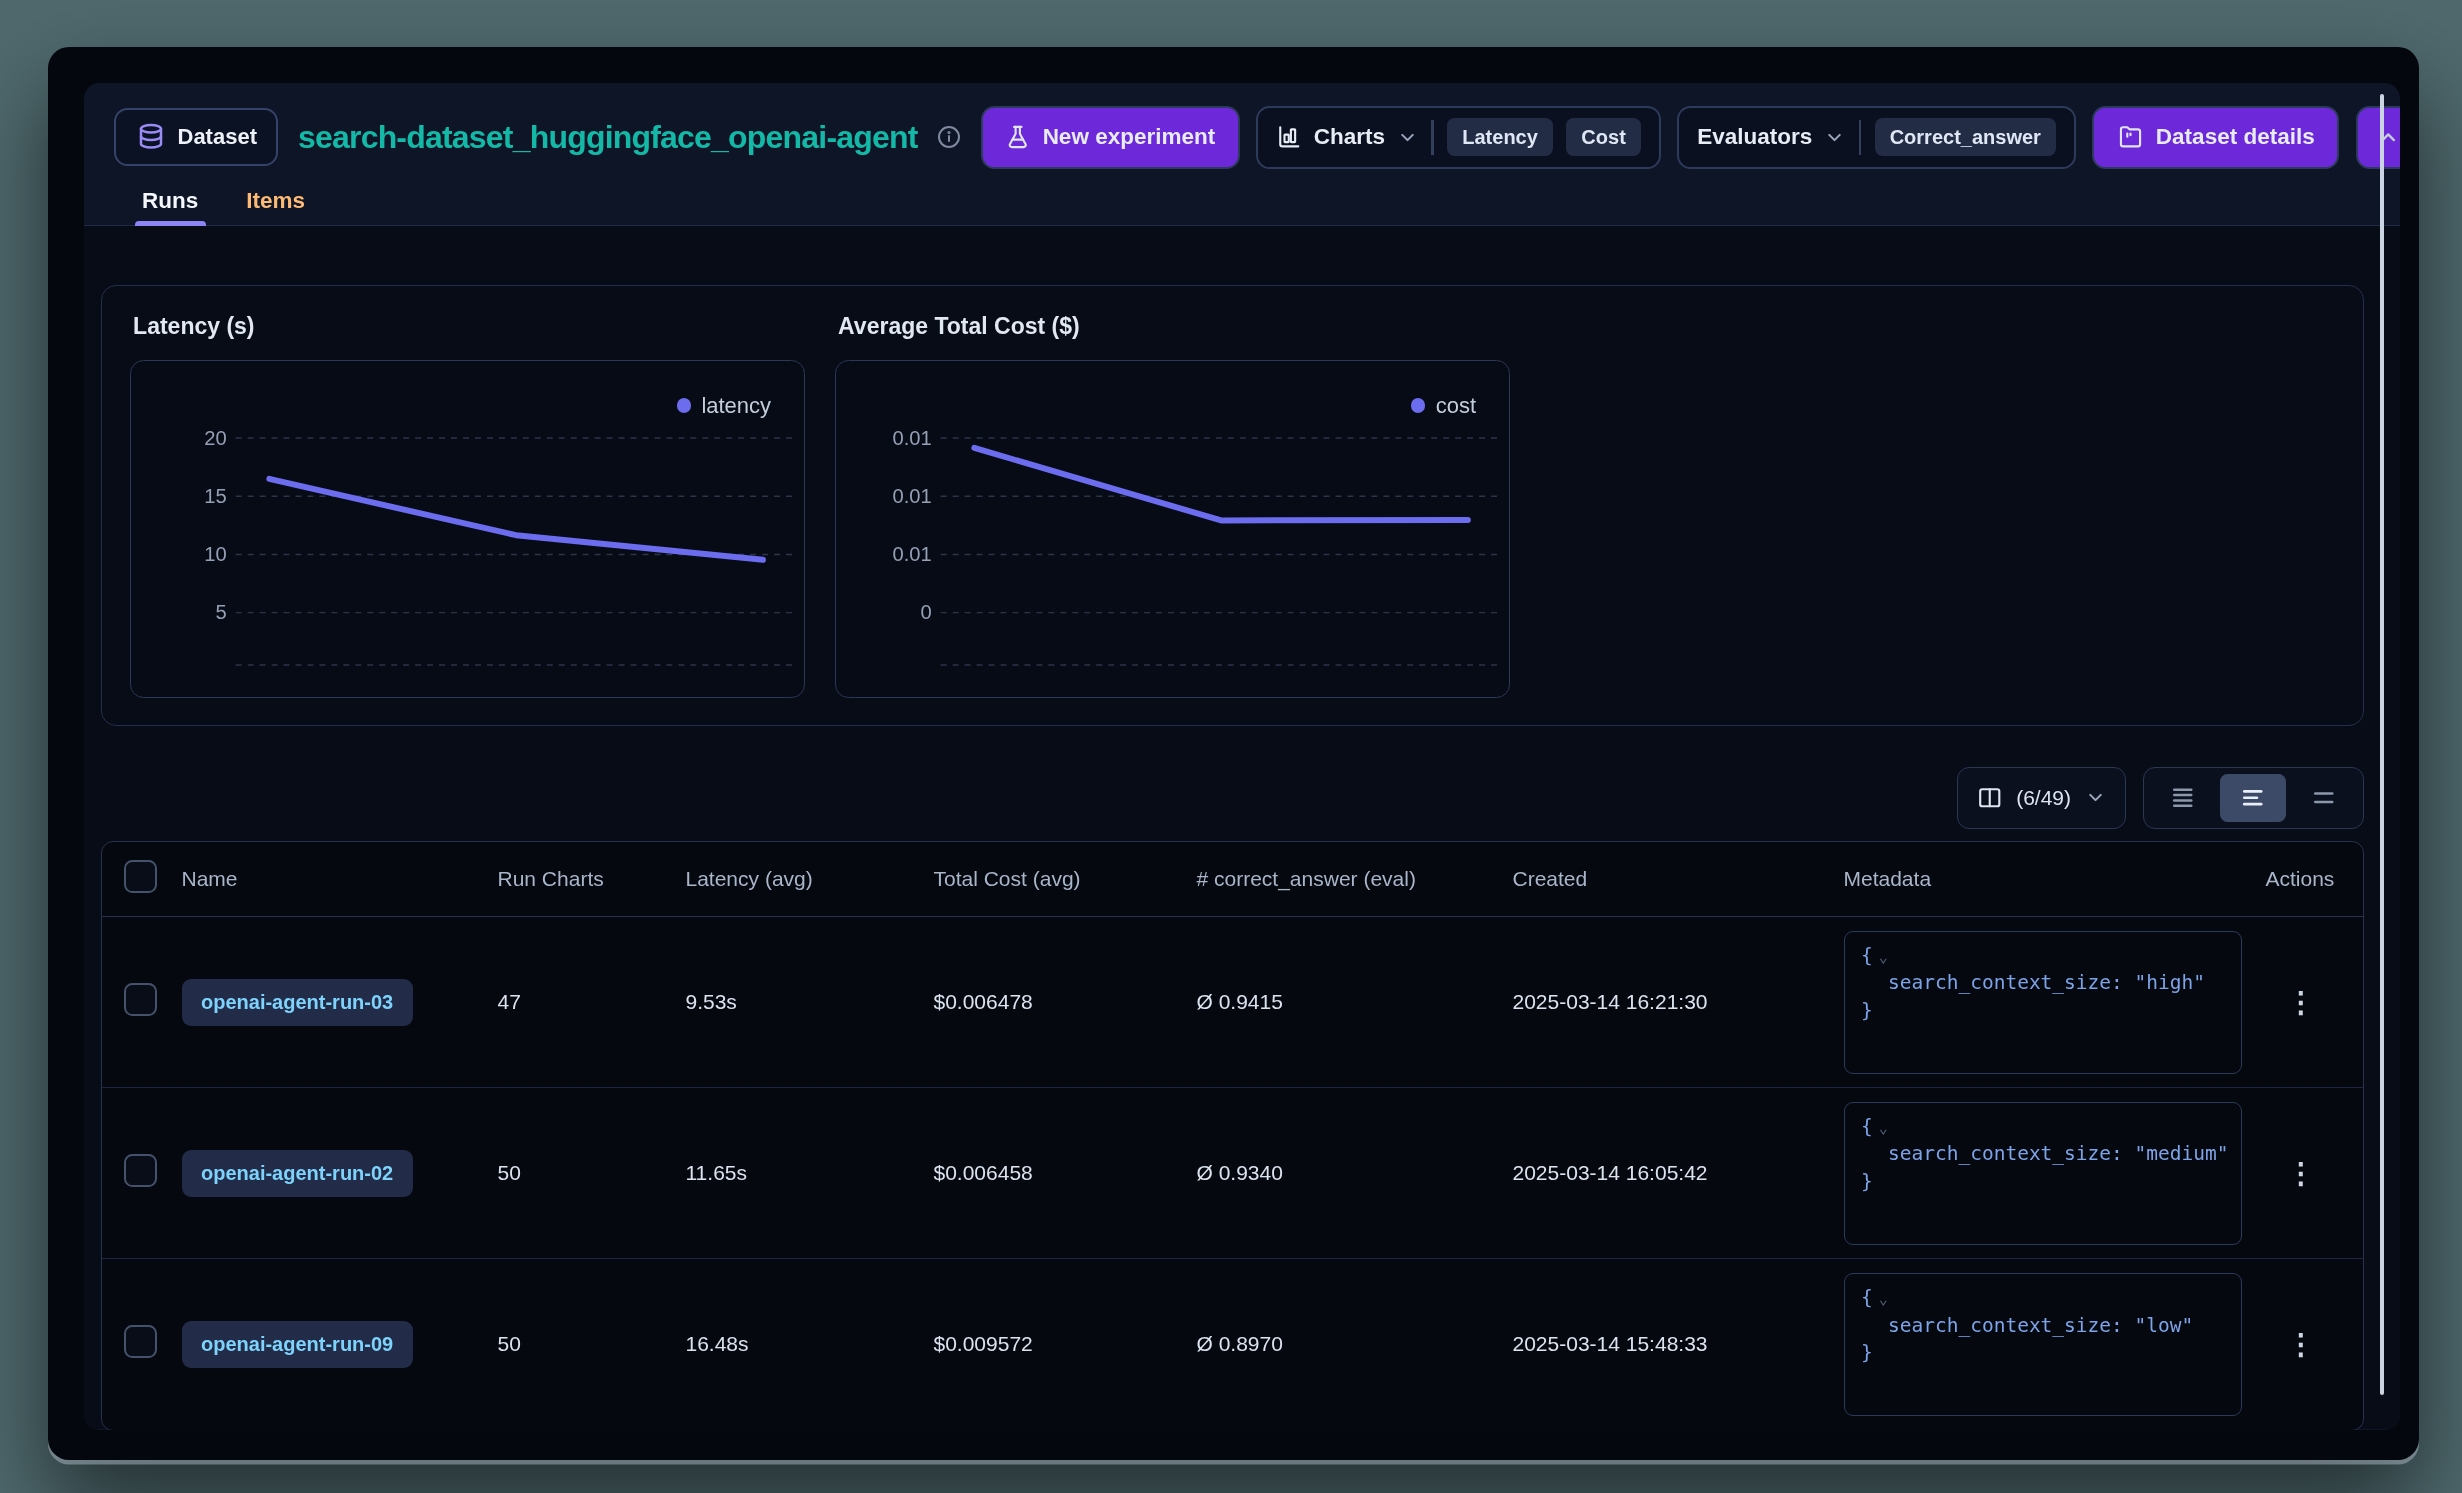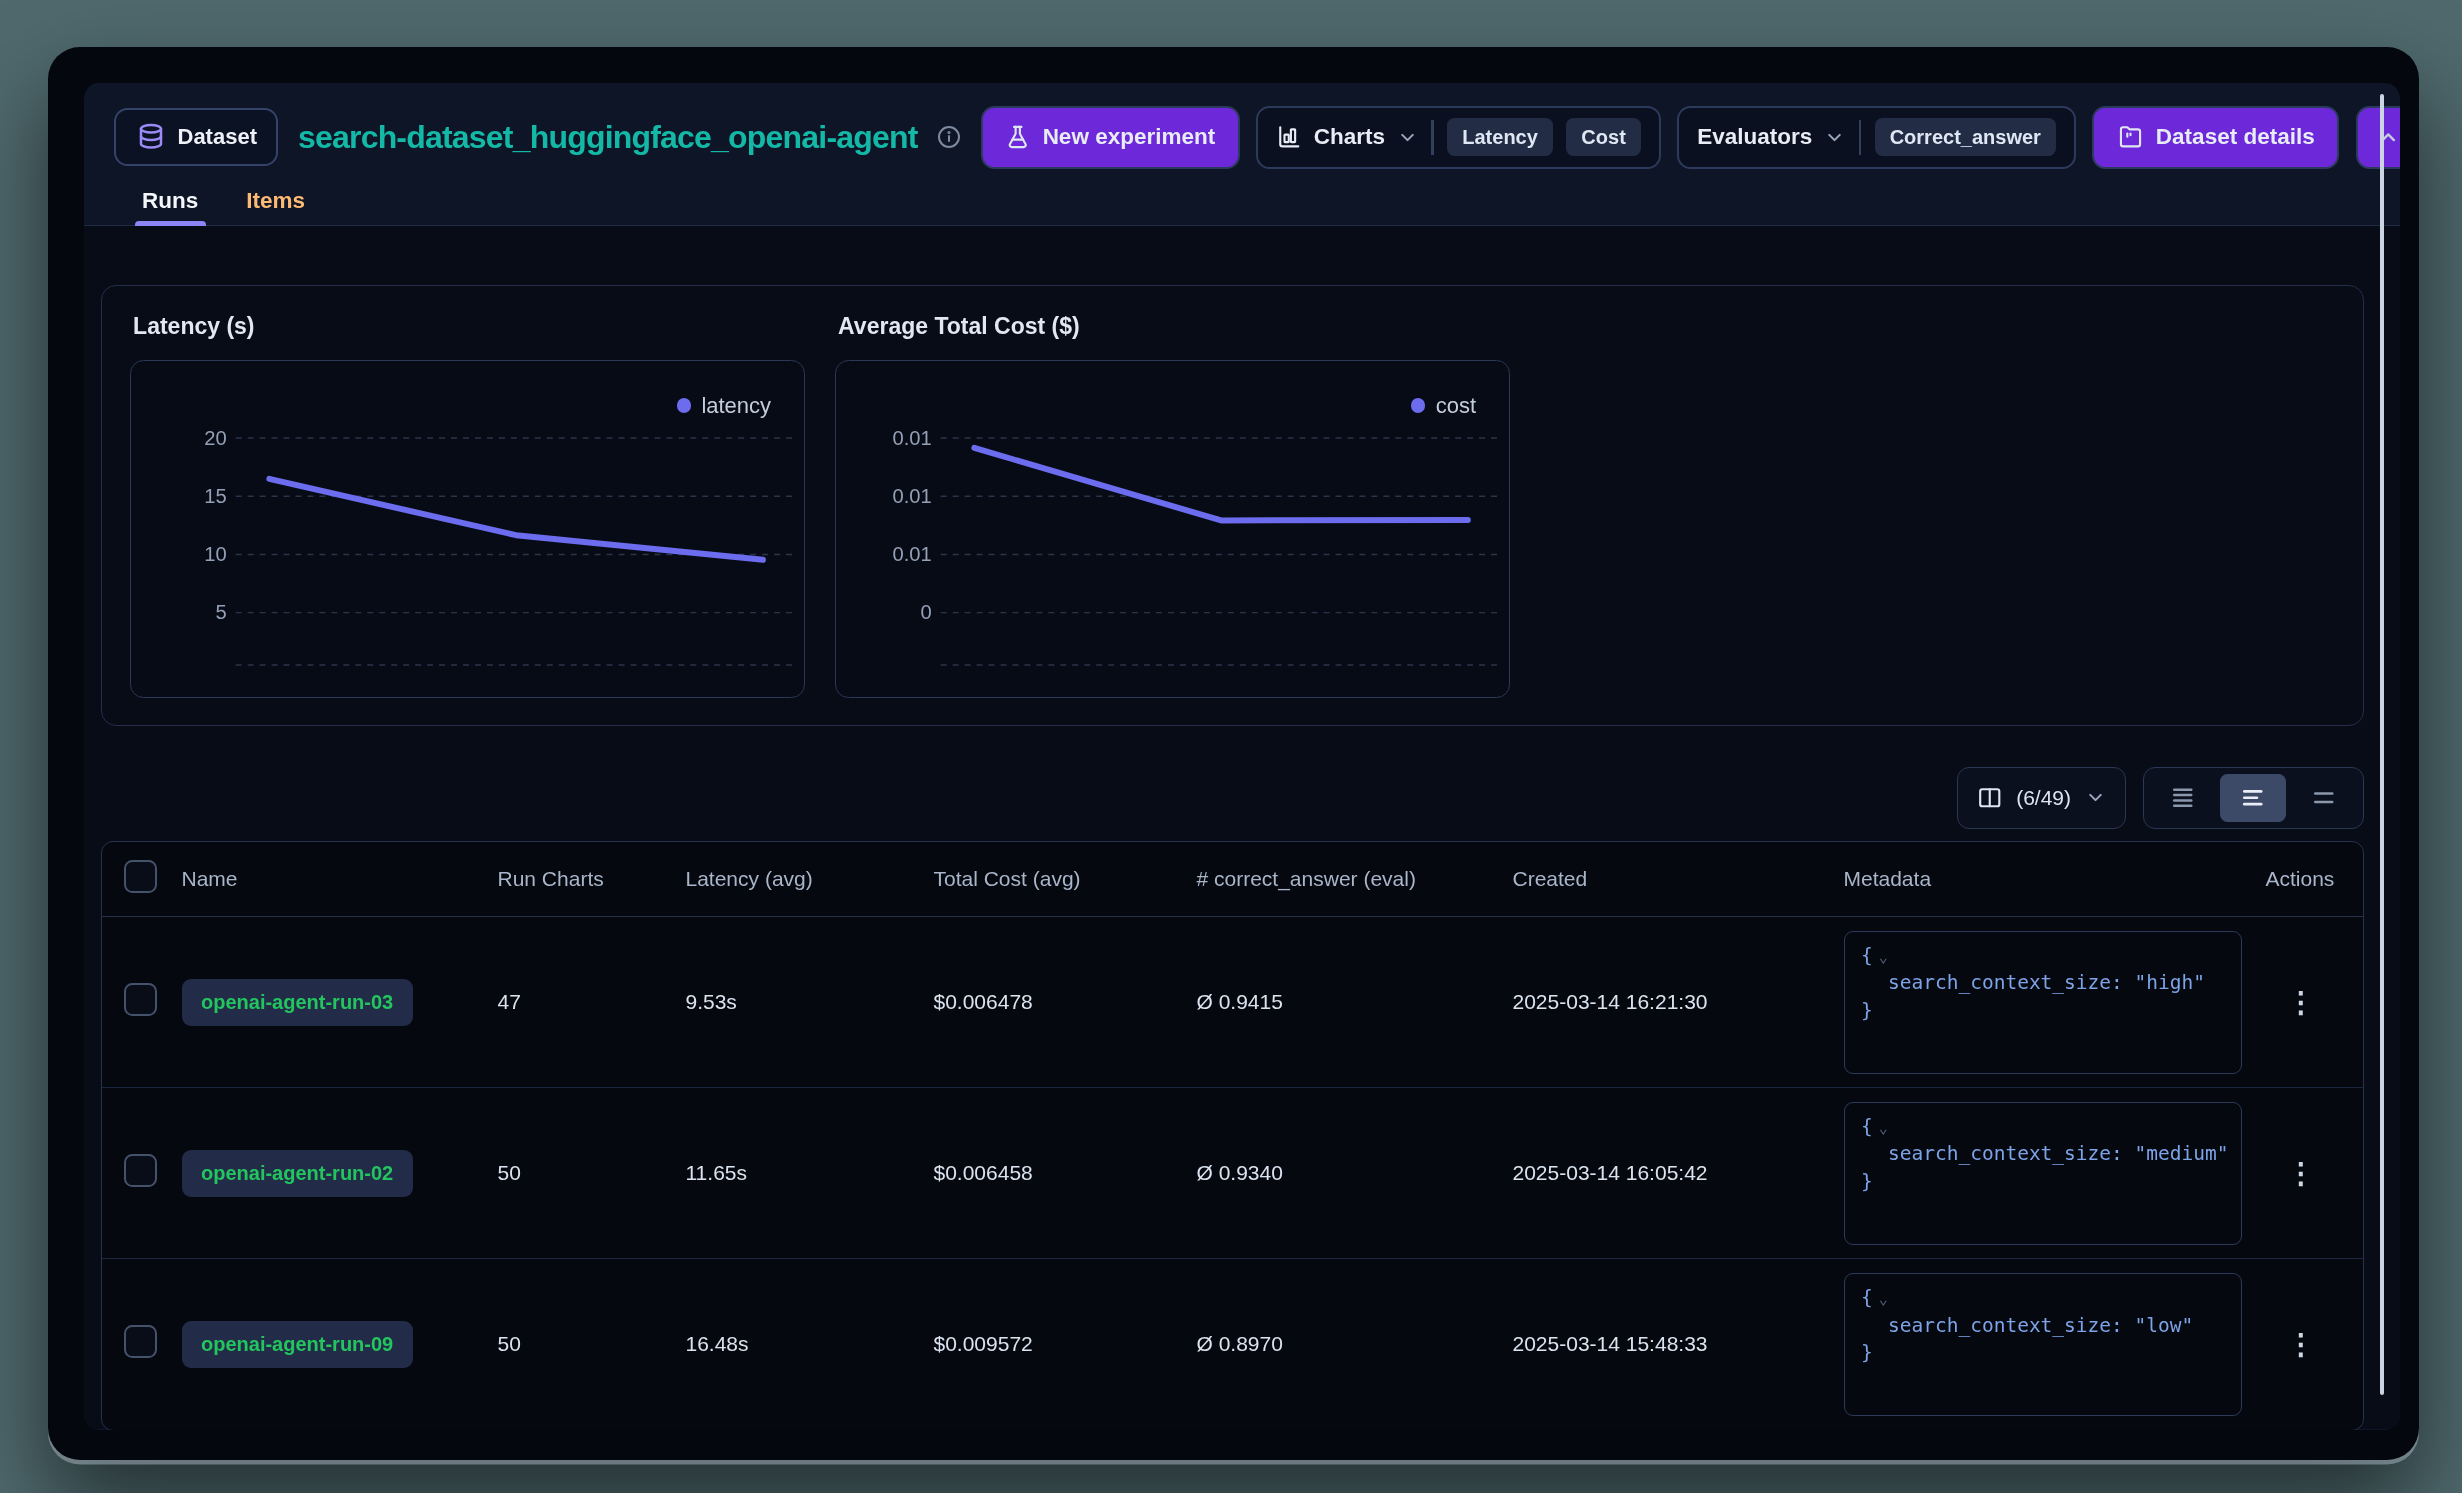--- a/index.html
+++ b/index.html
@@ -1,20 +1,20 @@
 <!DOCTYPE html>
 <html style="font-size:12px"><head>
 <meta charset="utf-8">
 <style>
   * { margin:0; padding:0; box-sizing:border-box; }
   html,body { width:2462px; height:1493px; overflow:hidden; }
   body { background:#4f696d; font-family:"Liberation Sans", sans-serif; position:relative; }
 
   .window { position:absolute; left:48px; top:47px; width:2371px; height:1413px;
-    background:#04070d; border-radius:32px;
+    background:#04070d; border-radius:21px;
     box-shadow:0 4.5px 0 rgba(186,198,210,.45), 0 45px 90px rgba(0,0,0,.55); }
   .content { position:absolute; left:36px; top:36px; right:19.5px; bottom:30px;
     background:#0e1526; border-radius:15px; overflow:hidden; }
 
   
   .app-header { display:flex; align-items:center; gap:19.5px; padding:22.5px 30px 7.5px 30px; }
   .ds-badge { display:flex; align-items:center; gap:12px; padding:10.5px 19.5px;
     border:2.3px solid #35436b; border-radius:13.5px; background:#0b1224; }
   .ds-badge span { font-size:22px; font-weight:700; color:#eef2f8; }
   .page-title { font-size:32px; font-weight:700; color:#14b8a6; letter-spacing:-0.8px; white-space:nowrap; }
@@ -78,21 +78,21 @@
   table { width:100%; border-collapse:collapse; table-layout:fixed; }
   th { height:75px; font-size:21px; font-weight:500; color:#a9b5c9; text-align:left;
     padding:0 12px; border-bottom:1.5px solid #26324e; white-space:nowrap; overflow:hidden; }
   td { height:171px; font-size:21px; color:#dbe3ef; padding:0 12px;
     border-bottom:1.5px solid #1b2540; white-space:nowrap; }
   tr:last-child td { border-bottom:none; }
   .cb-cell { padding-left:22.5px; }
   .checkbox { width:33px; height:33px; border:2.3px solid #45526b; border-radius:8.3px;
     display:inline-block; background:rgba(10,16,30,.6); cursor:pointer; }
   .name-badge { display:inline-block; padding:12px 19.5px; background:#222b47; border-radius:9px;
-    font-weight:700; font-size:20px; color:#22c55e; cursor:pointer;text-align:right; }
+    font-weight:700; font-size:20px; color:#7dd3fc; cursor:pointer;text-align:right; }
   .meta-box { width:100%; height:143px; border:1.5px solid #2b3a59; border-radius:9px;
     padding:10.5px 16.5px; font-family:"DejaVu Sans Mono", monospace; font-size:19.5px;
     color:#7da4e8; line-height:1.4; overflow:hidden; cursor:pointer; }
   .meta-line.indent { padding-left:27px; }
   .meta-caret { color:#55647f; font-size:15px; margin-left:6px; }
   .actions-cell { padding-left:33px; }
   .row-dots { background:none; border:none; color:#cdd6e3; font-size:28.6px; font-weight:700;
     cursor:pointer; line-height:1; }
 
   .scrollbar-thumb { position:absolute; right:16px; top:10.5px; bottom:35px; width:3.8px;

